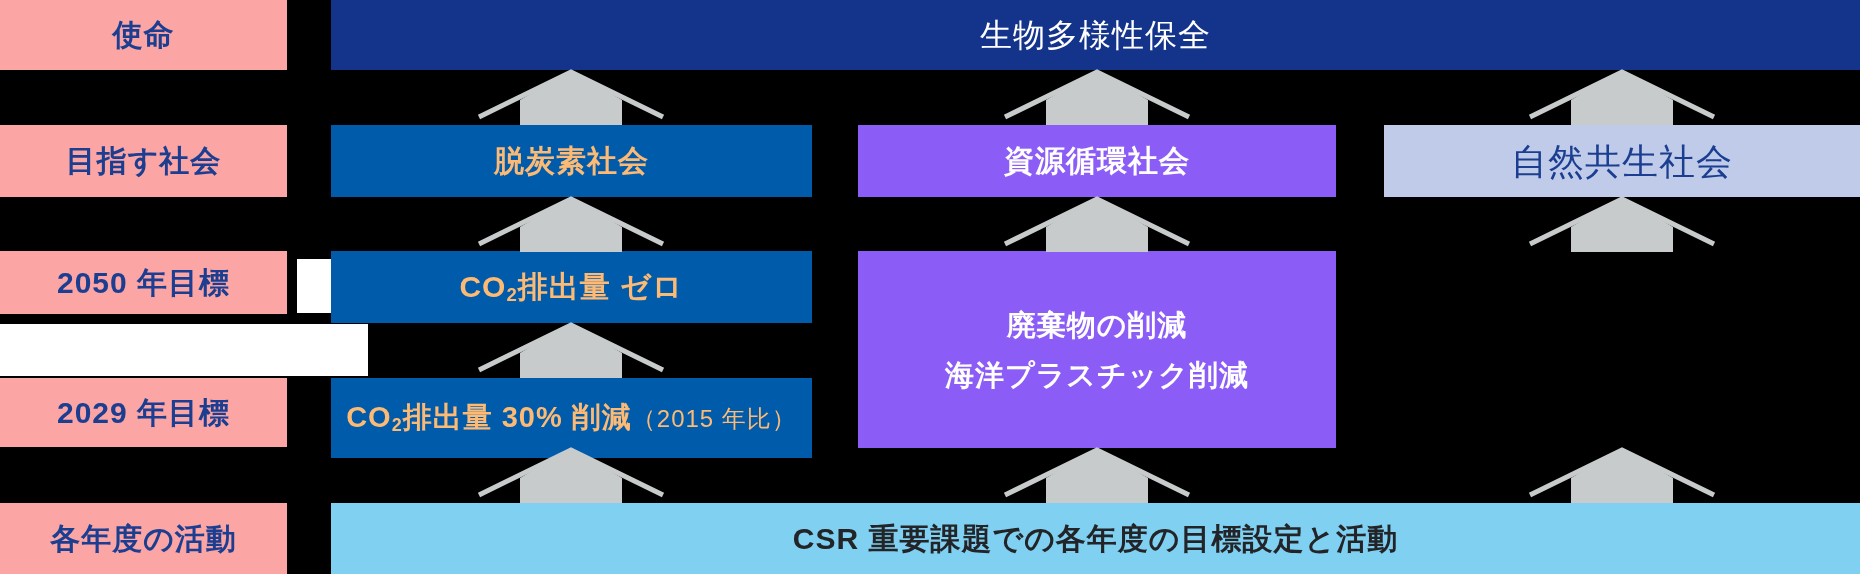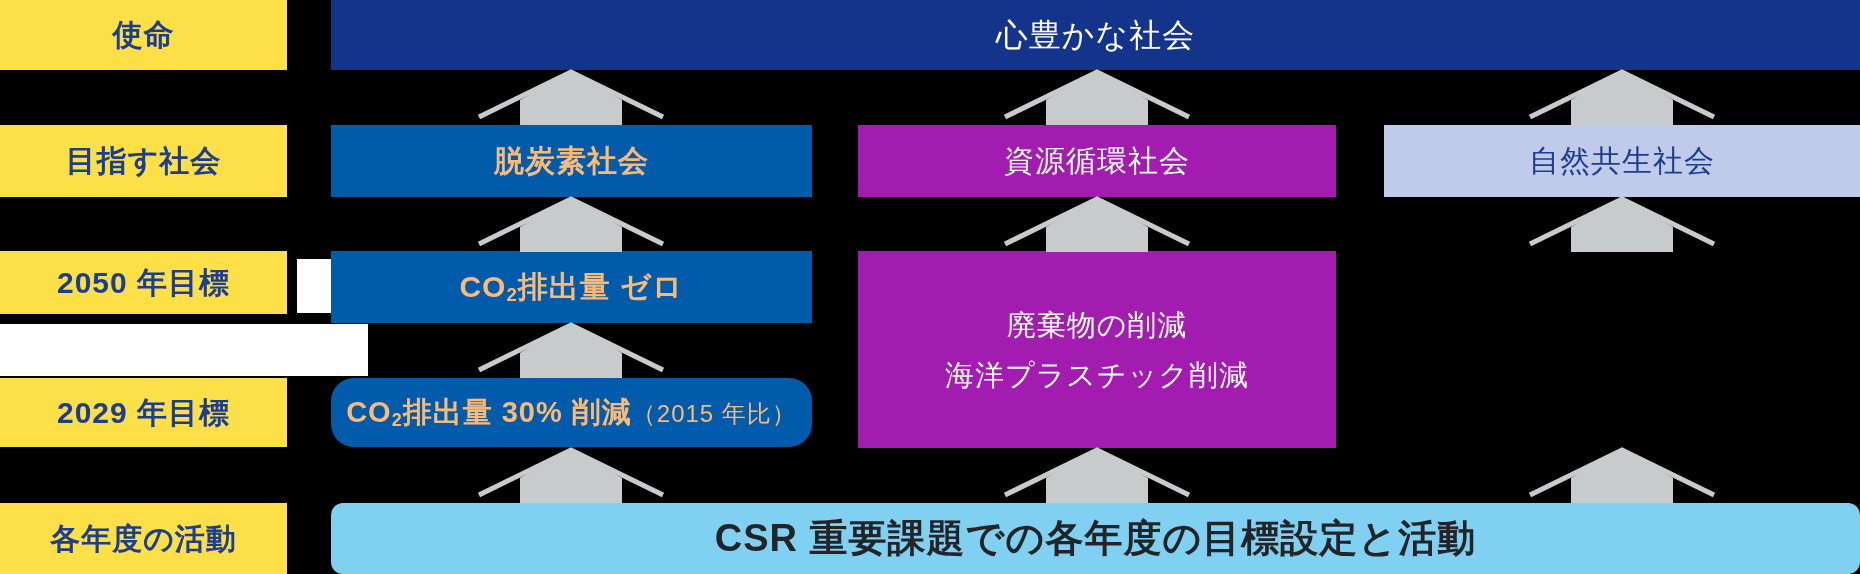--- a/index.html
+++ b/index.html
@@ -16,30 +16,30 @@
     display: flex;
     flex-direction: column;
     align-items: center;
     justify-content: center;
     text-align: center;
     box-sizing: border-box;
     letter-spacing: 1px;
     line-height: 1.25;
   }
   .label-box {
-    background: #fde047;
+    background: #fca5a5;
     color: #1b3e91;
     font-size: 30px;
     font-weight: 600;
   }
   .navy  { background: #14338b; color: #ffffff; font-size: 32px; font-weight: 500; }
   .azure { background: #005bab; color: #fdba74; font-size: 30px; font-weight: 600; }
-  .slate { background: #a21caf; color: #ffffff; font-size: 30px; font-weight: 400; }
-  .peri  { background: #bfcbe9; color: #1b3e91; font-size: 30px; font-weight: 500; }
-  .sky   { background: #80d0f2; color: #222428; font-size: 38px; font-weight: 600; border-radius: 12px; }
+  .slate { background: #8b5cf6; color: #ffffff; font-size: 30px; font-weight: 700; }
+  .peri  { background: #bfcbe9; color: #1b3e91; font-size: 36px; font-weight: 500; }
+  .sky   { background: #80d0f2; color: #222428; font-size: 30px; font-weight: 600; }
   .tall  { font-size: 29px; line-height: 50px; }
   .sub2  { font-size: 0.62em; vertical-align: -0.22em; }
   .note  { font-size: 24px; font-weight: 500; }
   .white-rect { position: absolute; background: #ffffff; }
   .arrow { position: absolute; width: 190px; height: 56px; }
   .arrow svg { display: block; width: 100%; height: 100%; }
 </style>
 </head>
 <body>
 
@@ -47,39 +47,39 @@
 
   <div class="box label-box" style="left:0; top:0; width:287px; height:70px;">使命</div>
   <div class="box label-box" style="left:0; top:125px; width:287px; height:72px;">目指す社会</div>
   <div class="box label-box" style="left:0; top:251px; width:287px; height:63px;">2050 年目標</div>
   <div class="box label-box" style="left:0; top:378px; width:287px; height:69px;">2029 年目標</div>
   <div class="box label-box" style="left:0; top:503px; width:287px; height:71px;">各年度の活動</div>
 
   <div class="white-rect" style="left:297px; top:259px; width:36px; height:54px;"></div>
   <div class="white-rect" style="left:0; top:324px; width:368px; height:52px;"></div>
 
-  <div class="box navy" style="left:331px; top:0; width:1529px; height:70px;">心豊かな社会</div>
+  <div class="box navy" style="left:331px; top:0; width:1529px; height:70px;">生物多様性保全</div>
 
   <div class="box azure" style="left:331px; top:125px; width:481px; height:72px;">脱炭素社会</div>
   <div class="box slate" style="left:858px; top:125px; width:478px; height:72px;">資源循環社会</div>
   <div class="box peri" style="left:1384px; top:125px; width:476px; height:72px;">自然共生社会</div>
 
   <div class="box azure" style="left:331px; top:251px; width:481px; height:72px;">
     <div>
       <span>CO</span><span class="sub2">2</span><span>排出量 ゼロ</span>
     </div>
   </div>
 
   <div class="box slate tall" style="left:858px; top:251px; width:478px; height:197px;">
     <div>廃棄物の削減</div>
     <div>海洋プラスチック削減</div>
   </div>
 
 
-  <div class="box azure" style="left:331px; top:378px; width:481px; height:69px; font-size:29px;border-radius:23px;">
+  <div class="box azure" style="left:331px; top:378px; width:481px; height:80px; font-size:29px;">
     <div>
       <span>CO</span><span class="sub2">2</span><span>排出量 30% 削減</span><span class="note">（2015 年比）</span>
     </div>
   </div>
 
   <div class="box sky" style="left:331px; top:503px; width:1529px; height:71px;">CSR 重要課題での各年度の目標設定と活動</div>
 
   <div class="arrow" style="left:476px; top:69px;">
     <svg viewBox="0 0 190 56">
         <path d="M3 48 L95 3 L187 48" fill="none" stroke="#c8cbcc" stroke-width="5"></path>

